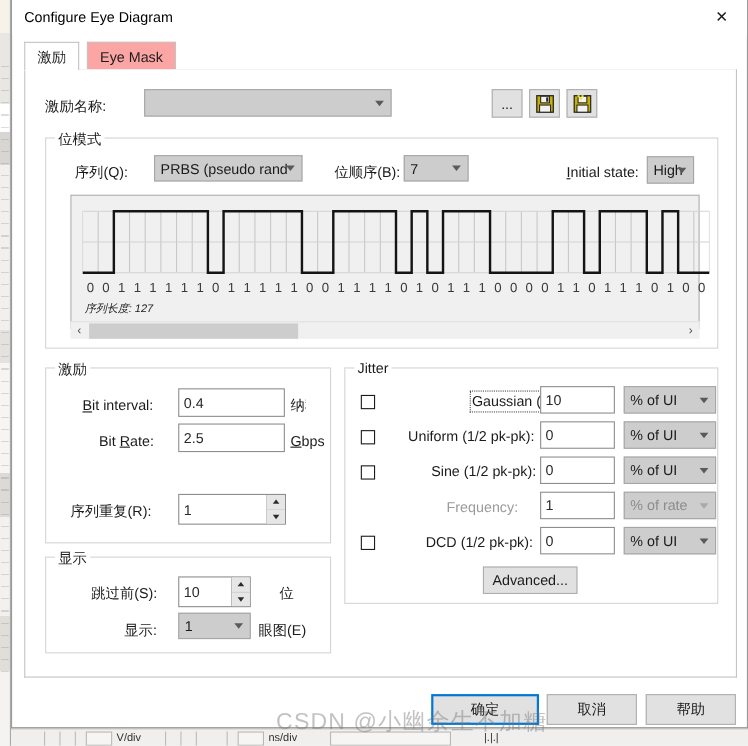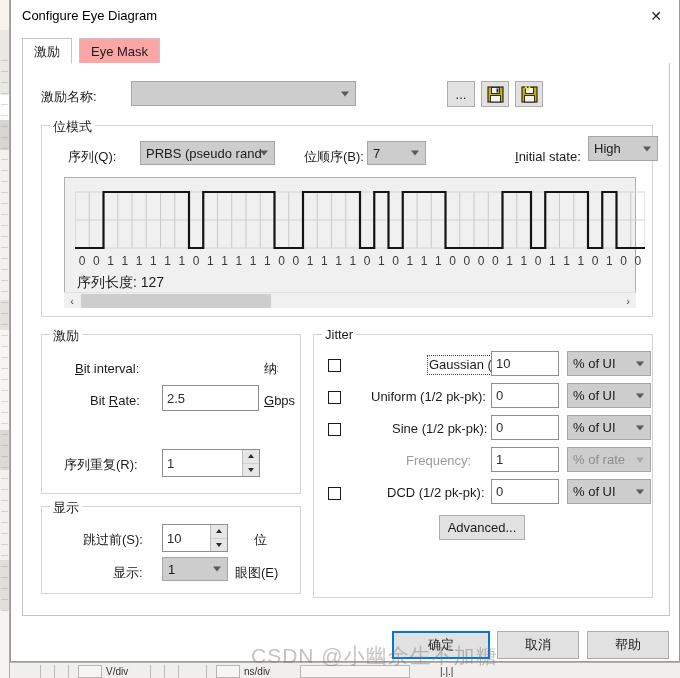--- a/index.html
+++ b/index.html
@@ -238,21 +238,21 @@
   #wave-inner { position: absolute; left: 0; top: 0; right: 0; bottom: 0; }
   #bit-row {
     position: absolute; left: 0; width: 100%;
     font-size: 12px; color: #3a3a3a;
     font-family: "Liberation Sans", sans-serif;
   }
   .bitlabel { position: absolute; text-align: center; }
 
   #seqlen {
     position: absolute;
-    font-size: 14px; color: #1b1b1b;
+    font-size: 10px; color: #1b1b1b; font-style: italic;
   }
 
   #hscroll {
     position: absolute;
     background: #f0f0f0;
     border-top: 1px solid #e2e2e2;
     display: flex; align-items: center;
   }
   #hscroll .arrowbtn {
     width: 16px; height: 100%;
@@ -363,21 +363,21 @@
         <span class="arrow"></span>
       </div>
 
       <div class="lbl" style="left:262px; top:23px;">位顺序(B):</div>
       <div class="combo" style="left:325px; top:15px; width:59px; height:24px;">
         <span>7</span>
         <span class="arrow"></span>
       </div>
 
       <div class="lbl" style="left:473px; top:23px;"><u>I</u><span>nitial state:</span></div>
-      <div class="combo" style="left:546px; top:10px; width:70px; height:25px;">
+      <div class="combo" style="left:546px; top:16px; width:43px; height:25px;">
         <span>High</span>
         <span class="arrow"></span>
       </div>
 
       <div id="wave-panel" style="left:22px; top:51px; width:572px; height:122px;">
         <div id="wave-inner">
           <svg id="wave-svg" width="570" height="68" viewBox="0 0 570 68" style="position:absolute;left:10px;top:8px;">
               <line x1="0" x2="0" y1="6" y2="62" stroke="#c8c8c8" stroke-width="1"></line>
               <line x1="14.25" x2="14.25" y1="6" y2="62" stroke="#c8c8c8" stroke-width="1"></line>
               <line x1="28.5" x2="28.5" y1="6" y2="62" stroke="#c8c8c8" stroke-width="1"></line>
@@ -474,20 +474,21 @@
         <div class="arrowbtn">‹</div>
         <div id="hthumb" style="left:17px; top:1px; width:190px; height:14px;"></div>
         <div class="arrowbtn" style="position:absolute; right:0; top:0;">›</div>
       </div>
     </div>
 
     <div class="group" style="left:18px; top:271px; width:260px; height:160px;">
       <div class="gtitle">激励</div>
 
       <div class="lbl" style="left:33px; top:26px;"><u>B</u>it interval:</div>
+      <div class="textbox" style="left:120px; top:18px; width:97px; height:26px;">0.4</div>
       <div class="lbl" style="left:222px; top:26px; width:14px; overflow:hidden;">纳秒</div>
 
       <div class="lbl" style="left:48px; top:58px;">Bit <u>R</u>ate:</div>
       <div class="textbox" style="left:120px; top:50px; width:97px; height:26px;">2.5</div>
       <div class="lbl" style="left:222px; top:58px;"><u>G</u>bps</div>
 
       <div class="lbl" style="left:22px; top:122px;">序列重复(R):</div>
       <div class="spin" style="left:120px; top:114px; width:98px; height:28px;">
         <div class="val">1</div>
         <div class="btns">
@@ -519,21 +520,21 @@
       <div class="lbl" style="left:212px; top:25px;">位</div>
 
       <div class="lbl" style="left:71px; top:58px;">显示:</div>
       <div class="combo" style="left:120px; top:50px; width:66px; height:24px;">
         <span>1</span>
         <span class="arrow"></span>
       </div>
       <div class="lbl" style="left:193px; top:58px;"><span>眼图(E)</span></div>
     </div>
 
-    <div class="group" style="left:290px; top:271px; width:340px; height:264px;">
+    <div class="group" style="left:290px; top:271px; width:340px; height:215px;">
       <div class="gtitle">Jitter</div>
 
       <div class="checkbox" style="left:14px; top:24px;"></div>
       <div class="lbl focusrect" style="left:115px; top:22px;">Gaussian (s):</div>
       <div class="textbox" style="left:177px; top:16px; width:68px; height:25px;">10</div>
       <div class="combo" style="left:253px; top:16px; width:84px; height:25px;">
         <span>% of UI</span>
         <span class="arrow"></span>
       </div>
 

